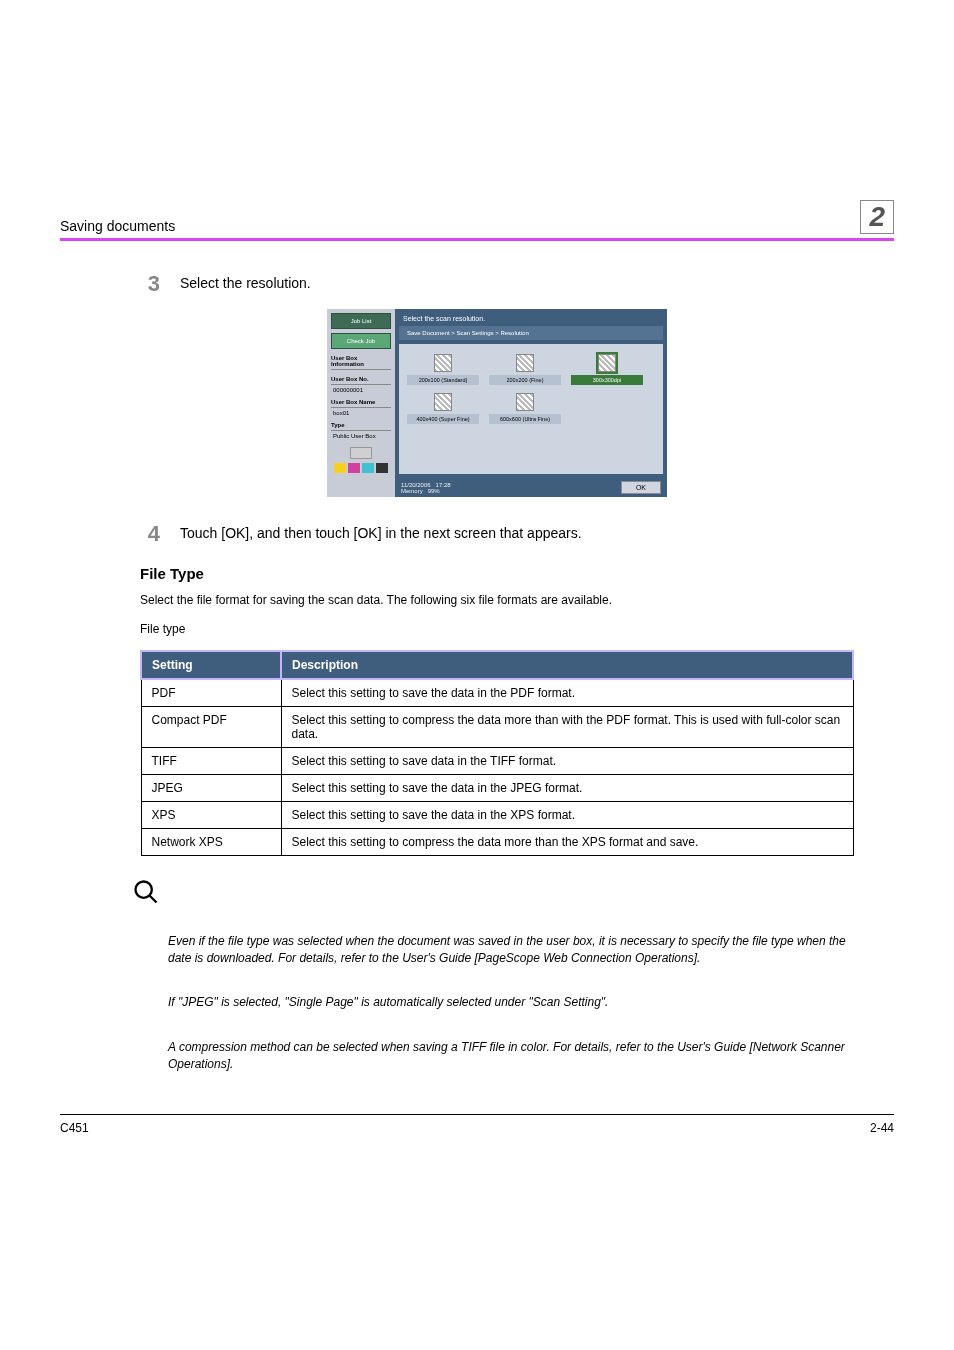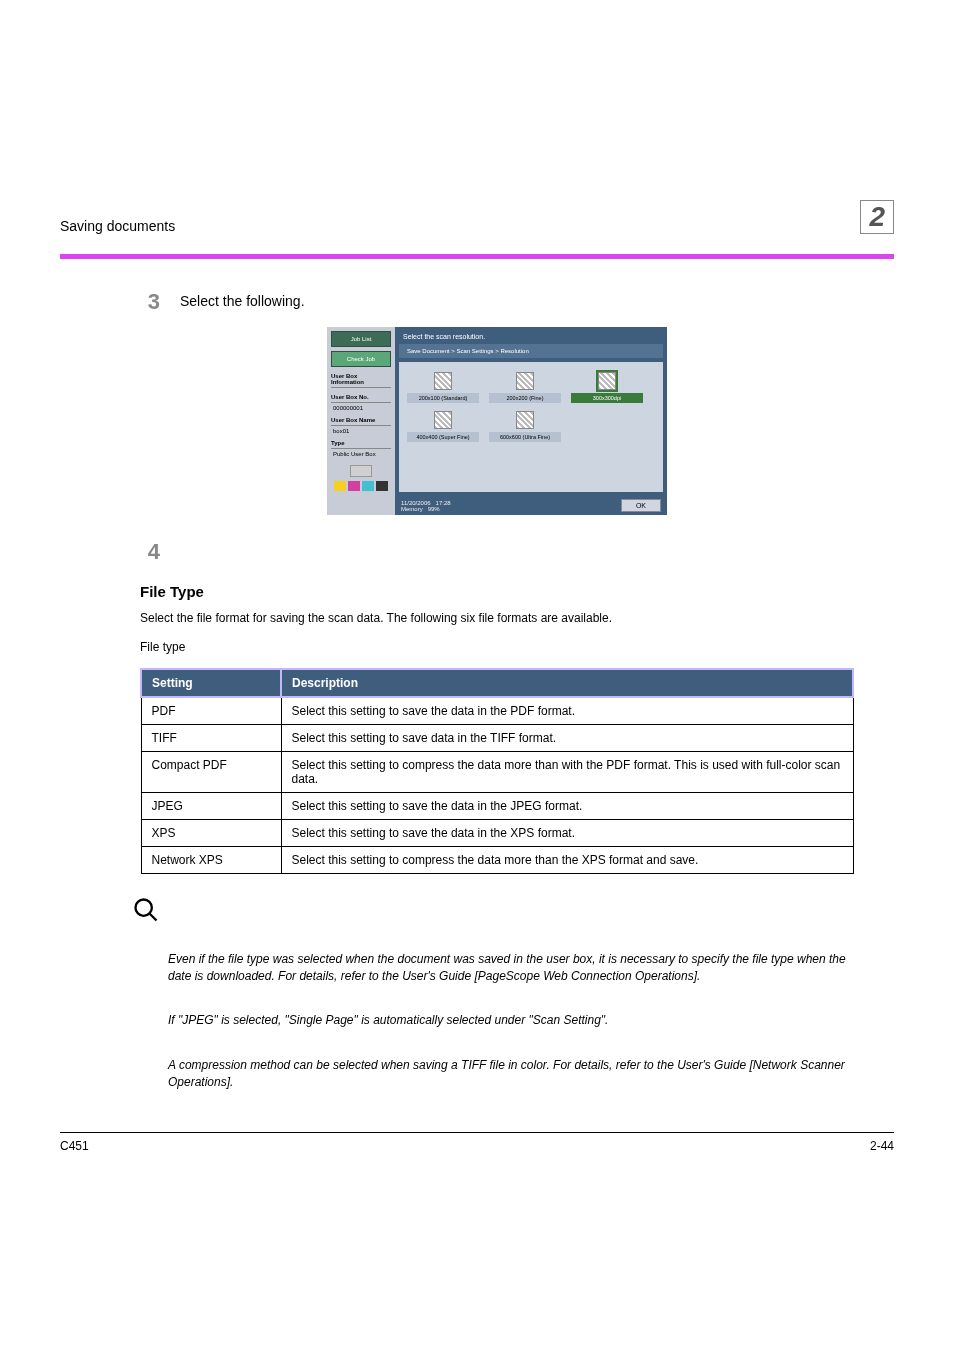--- a/index.html
+++ b/index.html
@@ -1,17 +1,17 @@
 <!DOCTYPE html>
 <html><head>
   <meta charset="utf-8">
   <style>
     * { margin: 0; padding: 0; box-sizing: border-box; }
     body { font-family: Arial, Helvetica, sans-serif; background: #fff; width: 954px; margin: 0 auto; padding: 0 60px; color: #000; font-size: 13px; }
-    .header-row { display: flex; justify-content: space-between; align-items: flex-end; padding-top: 200px; border-bottom: 5px solid #d946ef; padding-bottom: 20px; margin-bottom: 30px; }
+    .header-row { display: flex; justify-content: space-between; align-items: flex-end; padding-top: 200px; border-bottom: 3px solid #d946ef; padding-bottom: 4px; margin-bottom: 30px; }
     .header-left { font-size: 14px; }
     .header-right { font-size: 28px; font-weight: bold; font-style: italic; color: #555; border: 1px solid #888; padding: 0 8px; }
     .content { margin-left: 80px; margin-right: 40px; }
     .step-row { display: flex; gap: 20px; align-items: flex-start; margin-bottom: 12px; }
     .step-num { font-size: 22px; font-weight: bold; color: #888; width: 20px; text-align: right; }
     .step-text { font-size: 14px; padding-top: 4px; }
     
     .screenshot { width: 340px; background: #3f5d7d; margin: 8px auto 24px; font-size: 7px; color: #fff; position: relative; }
     .ss-body { display: flex; }
     .ss-sidebar { width: 68px; background: #c7ccd6; padding: 4px; color: #000; }
@@ -58,21 +58,21 @@
 
 <div class="header-row">
   <span class="header-left">Saving documents</span>
   <span class="header-right">2</span>
 </div>
 
 <div class="content">
 
   <div class="step-row">
     <span class="step-num">3</span>
-    <span class="step-text">Select the following.</span>
+    <span class="step-text">Select the resolution.</span>
   </div>
 
   <div class="screenshot">
     <div class="ss-body">
       <div class="ss-sidebar">
         <div class="ss-side-btn">Job List</div>
         <div class="ss-side-btn green">Check Job</div>
         <div class="ss-side-label">User Box
 Information</div>
         <div class="ss-side-label">User Box No.</div>
@@ -127,45 +127,46 @@
             <span>99%</span>
           </span>
           <span class="ss-ok">OK</span>
         </div>
       </div>
     </div>
   </div>
 
   <div class="step-row">
     <span class="step-num">4</span>
+    <span class="step-text">Touch [OK], and then touch [OK] in the next screen that appears.</span>
   </div>
 
   <div class="section-heading">File Type</div>
   <div class="body-text">Select the file format for saving the scan data. The following six file formats are available.</div>
   <div class="body-text">File type</div>
 
   <table class="filetype">
     <thead>
       <tr>
         <th>Setting</th>
         <th>Description</th>
       </tr>
     </thead>
     <tbody>
       <tr>
         <td>PDF</td>
         <td>Select this setting to save the data in the PDF format.</td>
       </tr>
       <tr>
+        <td>Compact PDF</td>
+        <td>Select this setting to compress the data more than with the PDF format. This is used with full-color scan data.</td>
+      </tr>
+      <tr>
         <td>TIFF</td>
         <td>Select this setting to save data in the TIFF format.</td>
-      </tr>
-      <tr>
-        <td>Compact PDF</td>
-        <td>Select this setting to compress the data more than with the PDF format. This is used with full-color scan data.</td>
       </tr>
       <tr>
         <td>JPEG</td>
         <td>Select this setting to save the data in the JPEG format.</td>
       </tr>
       <tr>
         <td>XPS</td>
         <td>Select this setting to save the data in the XPS format.</td>
       </tr>
       <tr>

